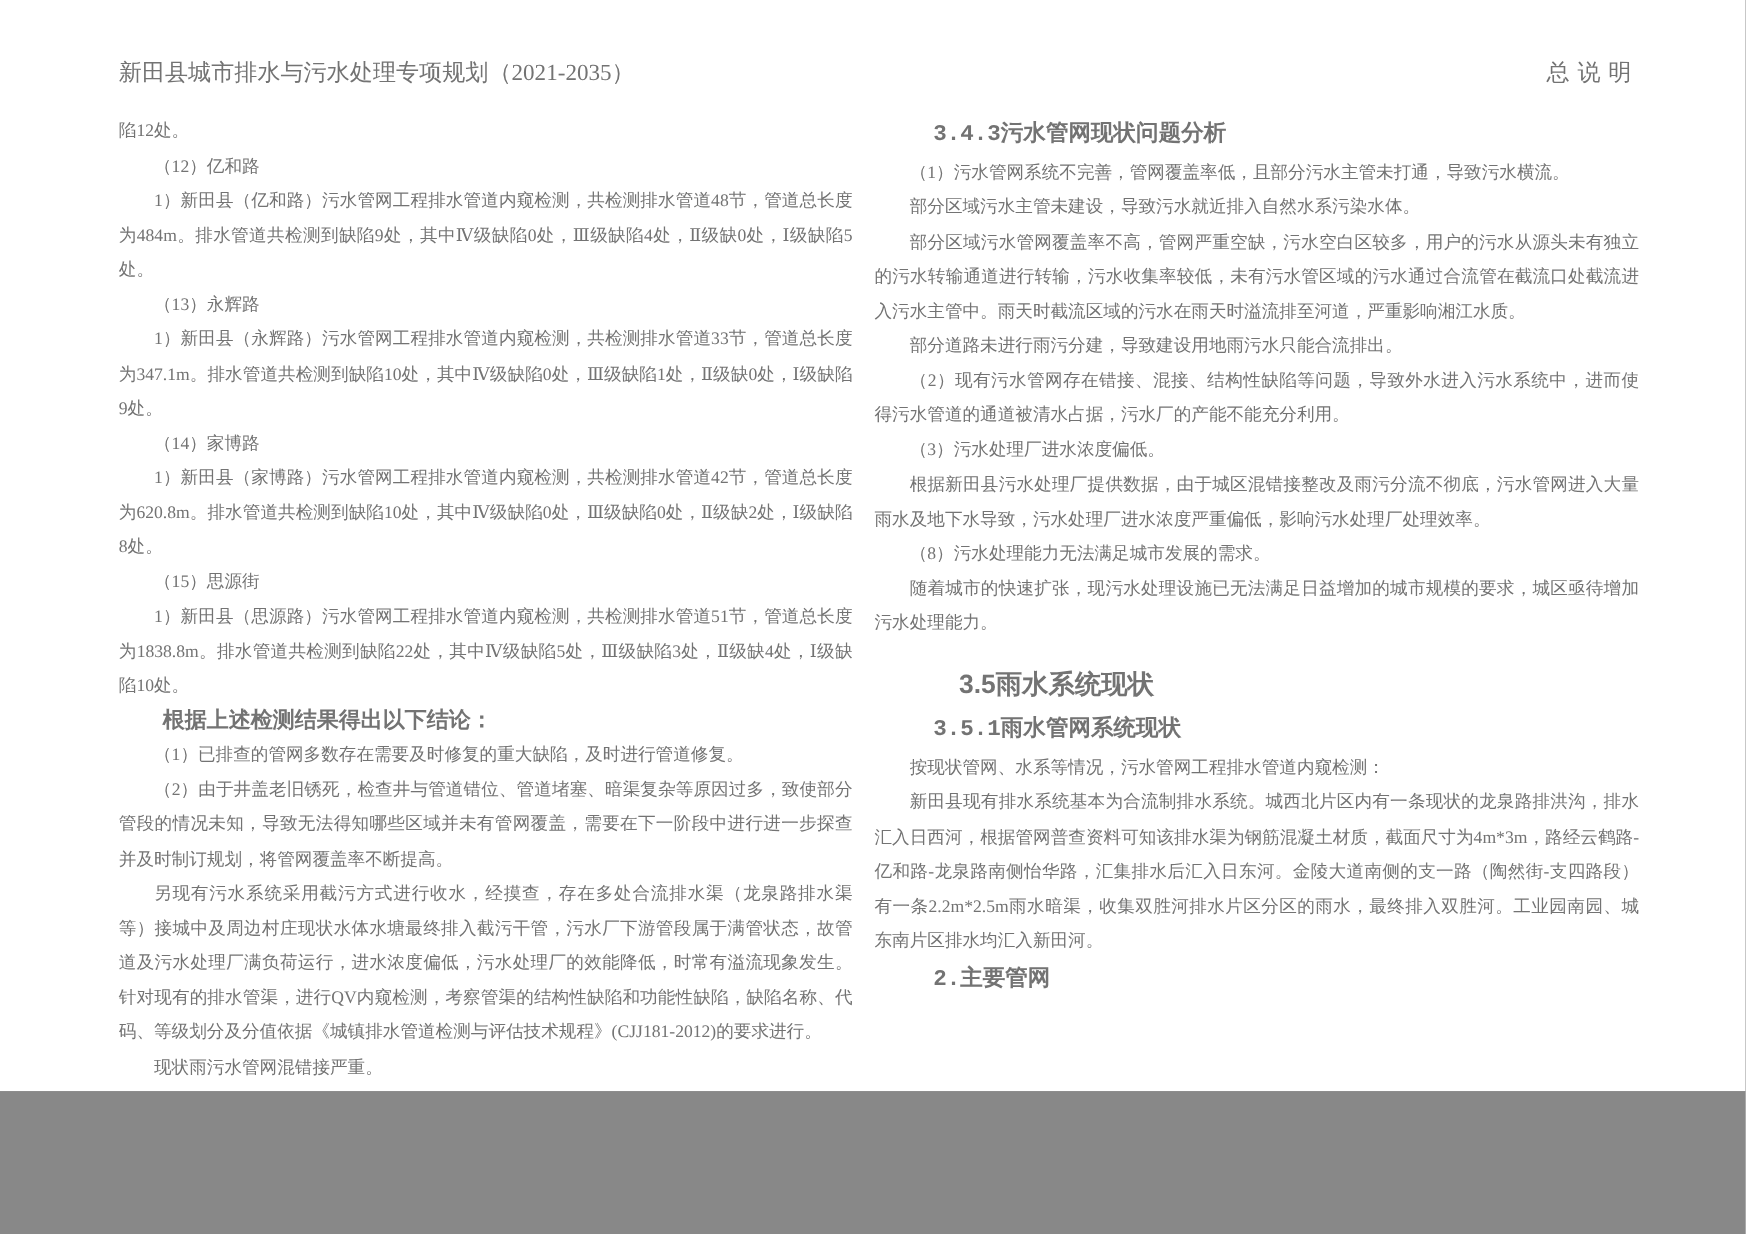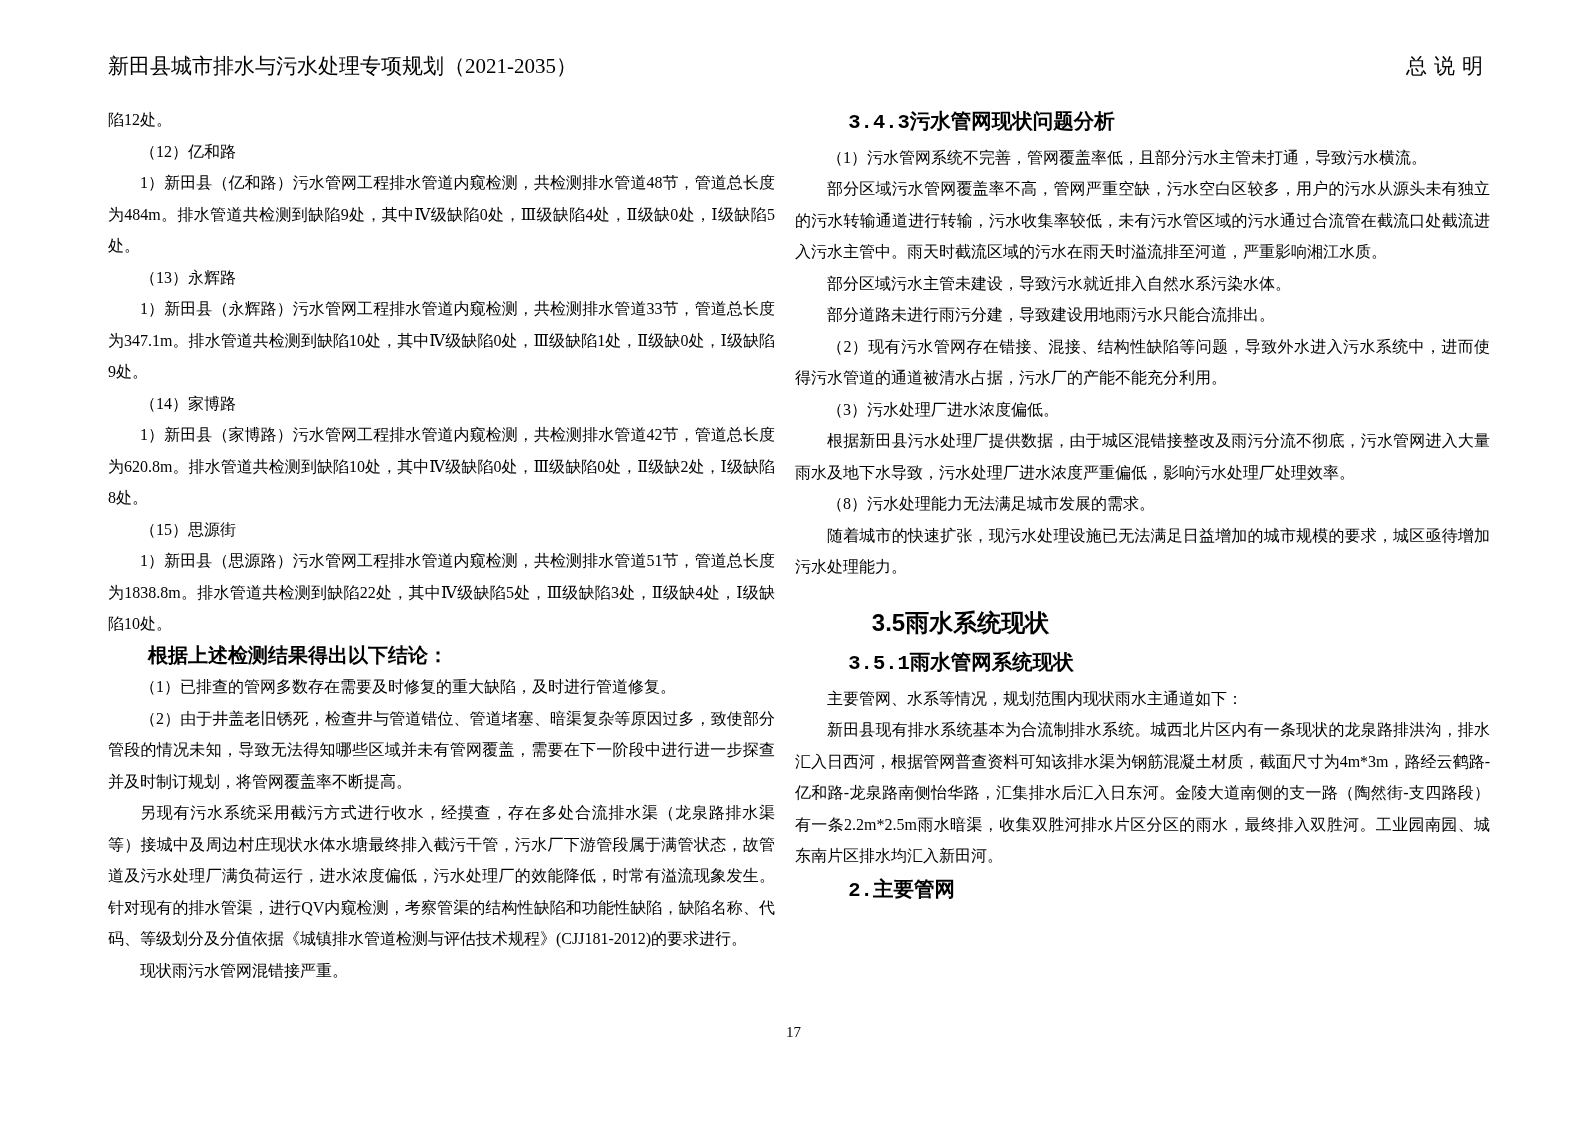--- a/index.html
+++ b/index.html
@@ -1,22 +1,22 @@
 <!DOCTYPE html>
 <html lang="zh"><head>
 <meta charset="utf-8">
 <style>
   html,body{margin:0;padding:0;background:#888;}
   .page{
     position:relative;
-    width:1587px;height:1122px;
+    width:1587px;height:992px;
     background:#ffffff;
     margin:0 auto;
     font-family:"Liberation Serif","DejaVu Serif",serif;
-    color:#000000;
+    color:#737373;
     overflow:hidden;
   }
   .header{
     position:absolute;top:52px;left:108px;right:97px;
     display:flex;justify-content:space-between;align-items:baseline;
     font-size:21px;
   }
   .header .right-part{letter-spacing:7px;}
   .columns{
     position:absolute;top:104px;left:108px;right:97px;
@@ -81,31 +81,31 @@
         <p class="blk body">1）新田县（思源路）污水管网工程排水管道内窥检测，共检测排水管道51节，管道总长度为1838.8m。排水管道共检测到缺陷22处，其中Ⅳ级缺陷5处，Ⅲ级缺陷3处，Ⅱ级缺4处，Ⅰ级缺陷10处。</p>
         <p class="blk lead-bold">根据上述检测结果得出以下结论：</p>
         <p class="blk body">（1）已排查的管网多数存在需要及时修复的重大缺陷，及时进行管道修复。</p>
         <p class="blk body">（2）由于井盖老旧锈死，检查井与管道错位、管道堵塞、暗渠复杂等原因过多，致使部分管段的情况未知，导致无法得知哪些区域并未有管网覆盖，需要在下一阶段中进行进一步探查并及时制订规划，将管网覆盖率不断提高。</p>
         <p class="blk body">另现有污水系统采用截污方式进行收水，经摸查，存在多处合流排水渠（龙泉路排水渠等）接城中及周边村庄现状水体水塘最终排入截污干管，污水厂下游管段属于满管状态，故管道及污水处理厂满负荷运行，进水浓度偏低，污水处理厂的效能降低，时常有溢流现象发生。针对现有的排水管渠，进行QV内窥检测，考察管渠的结构性缺陷和功能性缺陷，缺陷名称、代码、等级划分及分值依据《城镇排水管道检测与评估技术规程》(CJJ181-2012)的要求进行。</p>
         <p class="blk body">现状雨污水管网混错接严重。</p>
       </div>
     <div class="col right-col" id="col-right">
         <p class="blk h3">3.4.3污水管网现状问题分析</p>
         <p class="blk body">（1）污水管网系统不完善，管网覆盖率低，且部分污水主管未打通，导致污水横流。</p>
+        <p class="blk body">部分区域污水主管未建设，导致污水就近排入自然水系污染水体。</p>
         <p class="blk body">部分区域污水管网覆盖率不高，管网严重空缺，污水空白区较多，用户的污水从源头未有独立的污水转输通道进行转输，污水收集率较低，未有污水管区域的污水通过合流管在截流口处截流进入污水主管中。雨天时截流区域的污水在雨天时溢流排至河道，严重影响湘江水质。</p>
-        <p class="blk body">部分区域污水主管未建设，导致污水就近排入自然水系污染水体。</p>
         <p class="blk body">部分道路未进行雨污分建，导致建设用地雨污水只能合流排出。</p>
         <p class="blk body">（2）现有污水管网存在错接、混接、结构性缺陷等问题，导致外水进入污水系统中，进而使得污水管道的通道被清水占据，污水厂的产能不能充分利用。</p>
         <p class="blk body">（3）污水处理厂进水浓度偏低。</p>
         <p class="blk body">根据新田县污水处理厂提供数据，由于城区混错接整改及雨污分流不彻底，污水管网进入大量雨水及地下水导致，污水处理厂进水浓度严重偏低，影响污水处理厂处理效率。</p>
         <p class="blk body">（8）污水处理能力无法满足城市发展的需求。</p>
         <p class="blk body">随着城市的快速扩张，现污水处理设施已无法满足日益增加的城市规模的要求，城区亟待增加污水处理能力。</p>
         <p class="blk h2">3.5雨水系统现状</p>
         <p class="blk h3">3.5.1雨水管网系统现状</p>
-        <p class="blk body">主要管网、水系等情况，规划范围内现状雨水主通道如下：</p>
+        <p class="blk body">按现状管网、水系等情况，污水管网工程排水管道内窥检测：</p>
         <p class="blk body">新田县现有排水系统基本为合流制排水系统。城西北片区内有一条现状的龙泉路排洪沟，排水汇入日西河，根据管网普查资料可知该排水渠为钢筋混凝土材质，截面尺寸为4m*3m，路经云鹤路-亿和路-龙泉路南侧怡华路，汇集排水后汇入日东河。金陵大道南侧的支一路（陶然街-支四路段）有一条2.2m*2.5m雨水暗渠，收集双胜河排水片区分区的雨水，最终排入双胜河。工业园南园、城东南片区排水均汇入新田河。</p>
         <p class="blk h3">2.主要管网</p>
       </div>
   </div>
 
   <div class="footer">
     <span>17</span>
   </div>
 </div>
 

